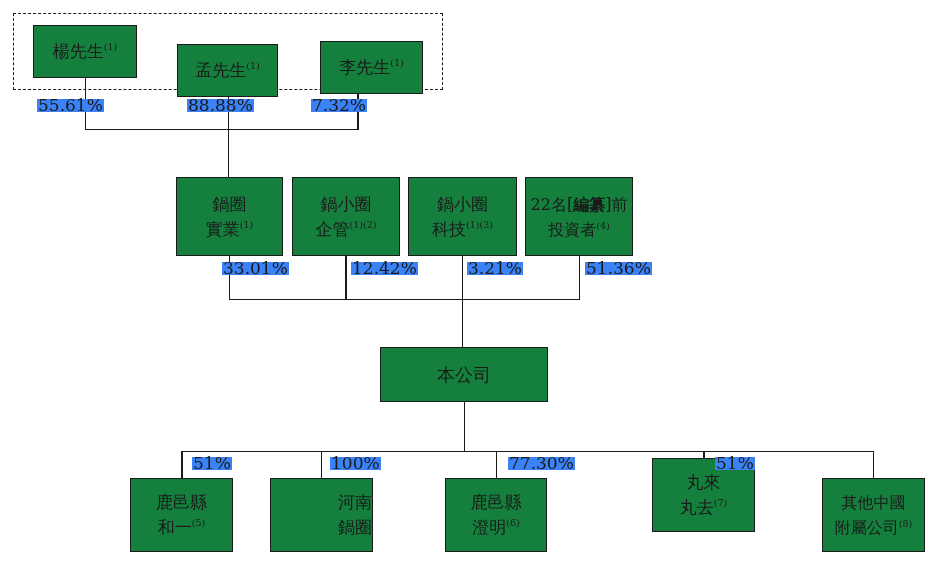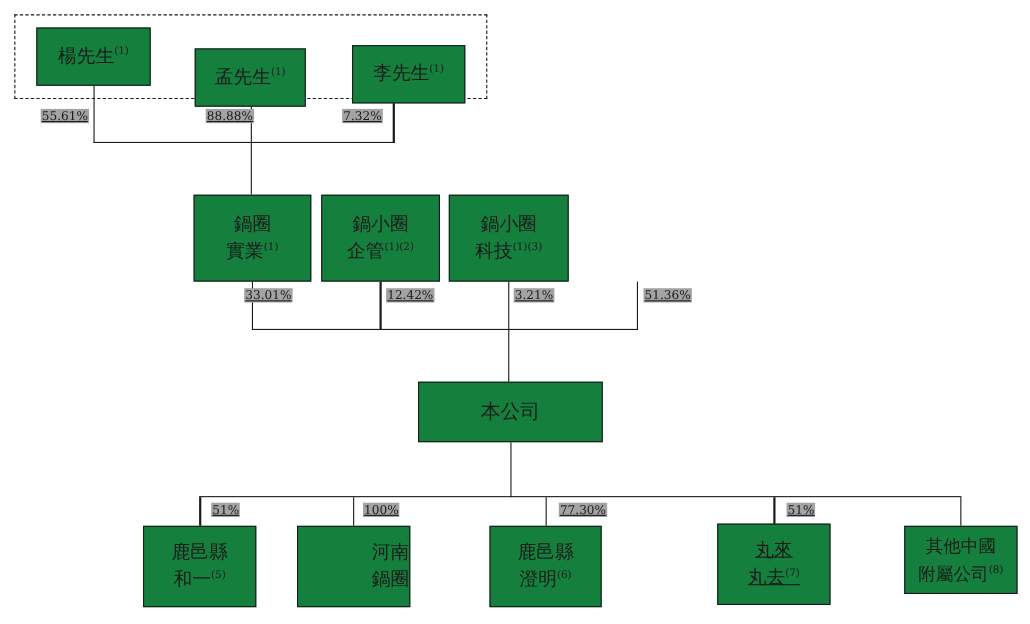--- a/index.html
+++ b/index.html
@@ -31,27 +31,26 @@
     line-height: 0;
     vertical-align: super;
     letter-spacing: 0;
   }
   .redacted { font-weight: bold; }
   .ln { position: absolute; background: #1a1a1a; z-index: 1; }
   .ln.v { width: 1.5px; }
   .ln.h { height: 1.5px; }
   .pct {
     position: absolute;
-    font-size: 11px;
+    font-size: 17px;
     line-height: 13px;
     white-space: nowrap;
     z-index: 3;
-    background: #a3a3a3;
+    background: #3b82f6;
     padding: 0 1px;
-    text-decoration: underline;
   }
   .dashed-group {
     position: absolute;
     box-sizing: border-box;
     border: 1.6px dashed #1a1a1a;
     background: transparent;
     z-index: 0;
   }
 </style>
 </head>
@@ -85,20 +84,24 @@
     <div><span>實業</span><sup>(1)</sup></div>
   </div>
   <div class="box" style="left:292px; top:177px; width:108px; height:79px;">
     <div>鍋小圈</div>
     <div><span>企管</span><sup>(1)(2)</sup></div>
   </div>
   <div class="box" style="left:408px; top:177px; width:109px; height:79px;">
     <div>鍋小圈</div>
     <div><span>科技</span><sup>(1)(3)</sup></div>
   </div>
+  <div class="box" style="left:525px; top:177px; width:108px; height:79px; font-size:16px;">
+    <div><span>22名[</span><span class="redacted">編纂</span><span>]前</span></div>
+    <div><span>投資者</span><sup>(4)</sup></div>
+  </div>
 
   <div class="ln v" style="left:228.5px; top:256px; height:44px;"></div>
   <div class="ln v" style="left:345px; top:256px; height:44px;"></div>
   <div class="ln v" style="left:461.5px; top:256px; height:44px;"></div>
   <div class="ln v" style="left:578.5px; top:256px; height:44px;"></div>
   <div class="ln h" style="left:228.5px; top:298.5px; width:351.5px;"></div>
   <div class="ln v" style="left:461.5px; top:300px; height:47px;"></div>
 
   <div class="pct" style="left:222px; top:262px;">33.01%</div>
   <div class="pct" style="left:351px; top:262px;">12.42%</div>
@@ -127,22 +130,22 @@
     <div><span>和一</span><sup>(5)</sup></div>
   </div>
   <div class="box" style="left:270px; top:478px; width:103px; height:74px;align-items:flex-end;">
     <div>河南</div>
     <div><span>鍋圈</span></div>
   </div>
   <div class="box" style="left:445px; top:478px; width:102px; height:74px;">
     <div>鹿邑縣</div>
     <div><span>澄明</span><sup>(6)</sup></div>
   </div>
-  <div class="box" style="left:652px; top:476px; width:103px; height:74px;text-decoration:underline;">
+  <div class="box" style="left:652px; top:458px; width:103px; height:74px;">
     <div>丸來</div>
     <div><span>丸去</span><sup>(7)</sup></div>
   </div>
-  <div class="box" style="left:822px; top:478px; width:103px; height:62px; font-size:16px;">
+  <div class="box" style="left:822px; top:478px; width:103px; height:74px; font-size:16px;">
     <div>其他中國</div>
     <div><span>附屬公司</span><sup>(8)</sup></div>
   </div>
 
 </div>
 
 </body></html>

